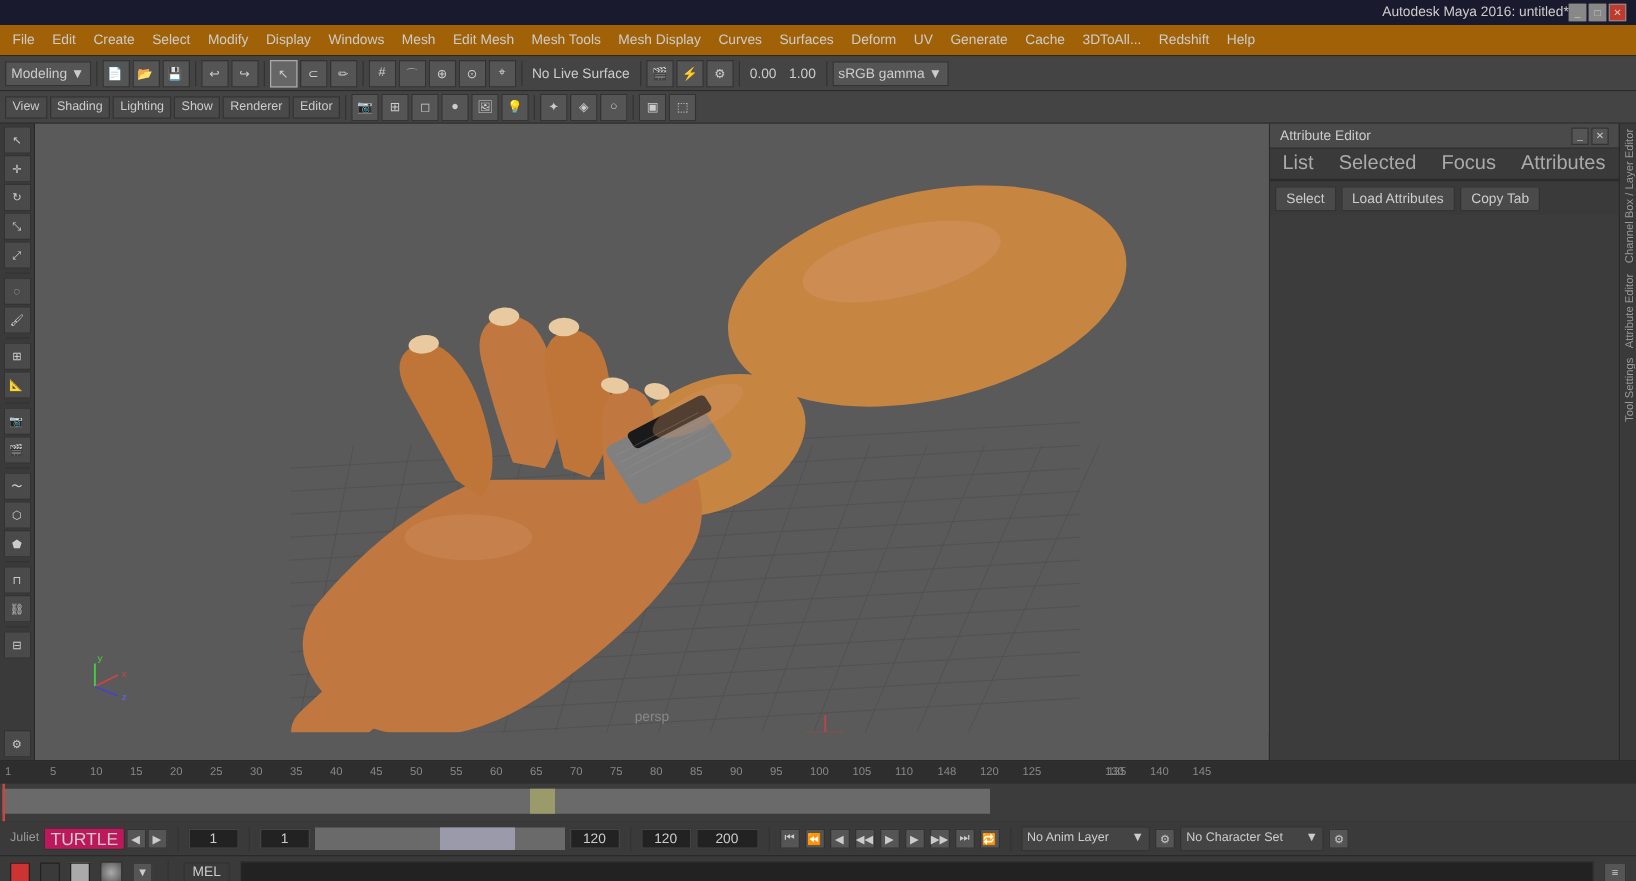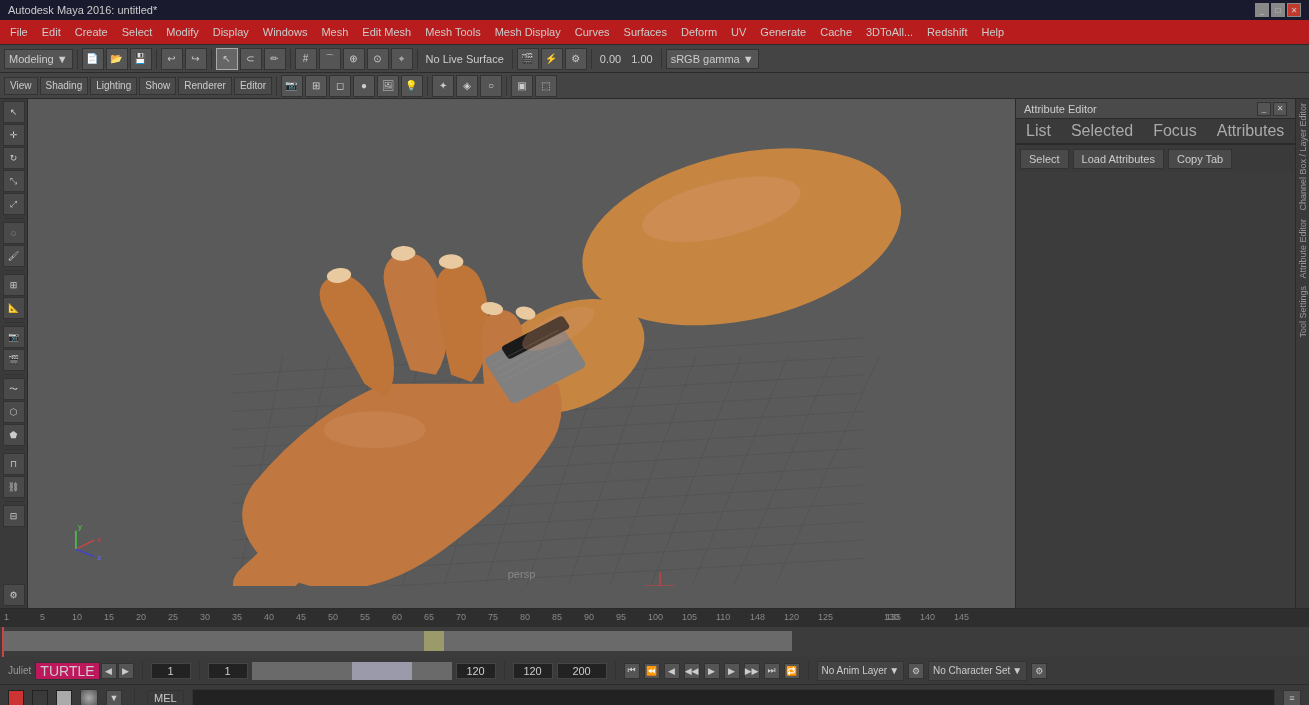--- a/index.html
+++ b/index.html
@@ -14,21 +14,21 @@
       user-select: none;
     }
 
     
     #title-bar {
       height: 20px;
       background: #1a1a2e;
       display: flex;
       align-items: center;
       padding: 0 8px;
-      justify-content: space-between;
+      justify-content: flex-end;
     }
     #title-bar .win-controls {
       display: flex;
       gap: 2px;
     }
     #title-bar .win-btn {
       width: 14px;
       height: 14px;
       background: #555;
       border: 1px solid #888;
@@ -39,21 +39,21 @@
       font-size: 8px;
       color: #ccc;
     }
     #title-bar .win-btn.close { background: #c0392b; }
     #title-bar .win-btn.min { background: #888; }
     #title-bar .win-btn.max { background: #888; }
 
     
     #menu-bar {
       height: 20px;
-      background: #b91c1c;
+      background: #a16207;
       display: flex;
       align-items: center;
       padding: 12px 4px;
       gap: 2px;
       border-bottom: 1px solid #2a2a2a;
     }
     .menu-item {
       padding: 1px 6px;
       cursor: pointer;
       color: #ccc;
@@ -316,21 +316,21 @@
     
     .layer-dropdown {
       height: 20px;
       background: #444;
       border: 1px solid #333;
       color: #ccc;
       font-size: 10px;
       padding: 0 4px;
       display: flex;
       align-items: center;
-      gap: 2px;
+      gap: 18px;
       cursor: pointer;
       min-width: 80px;
     }
 
     #persp-label {
       position: absolute;
       bottom: 6px;
       left: 50%;
       transform: translateX(-50%);
       color: #888;

